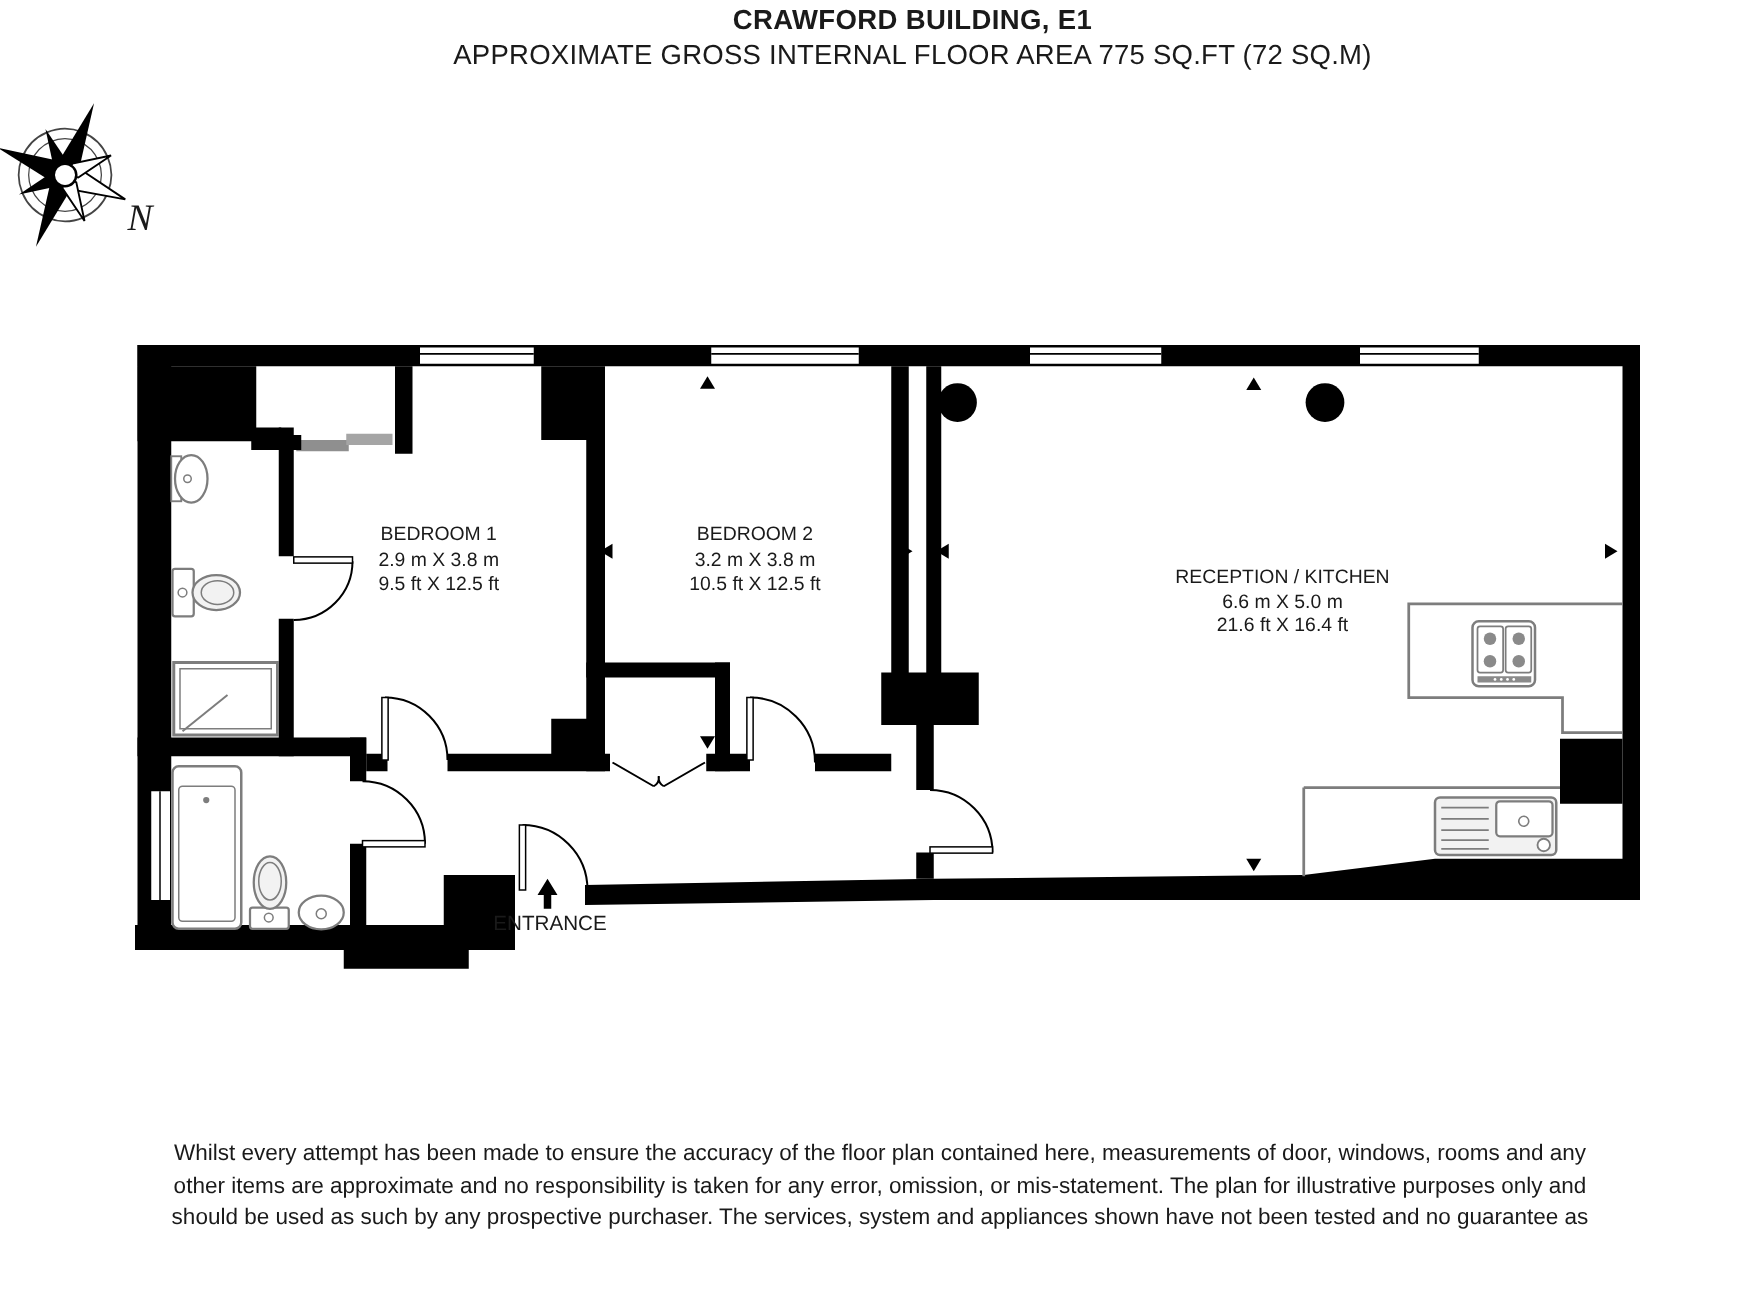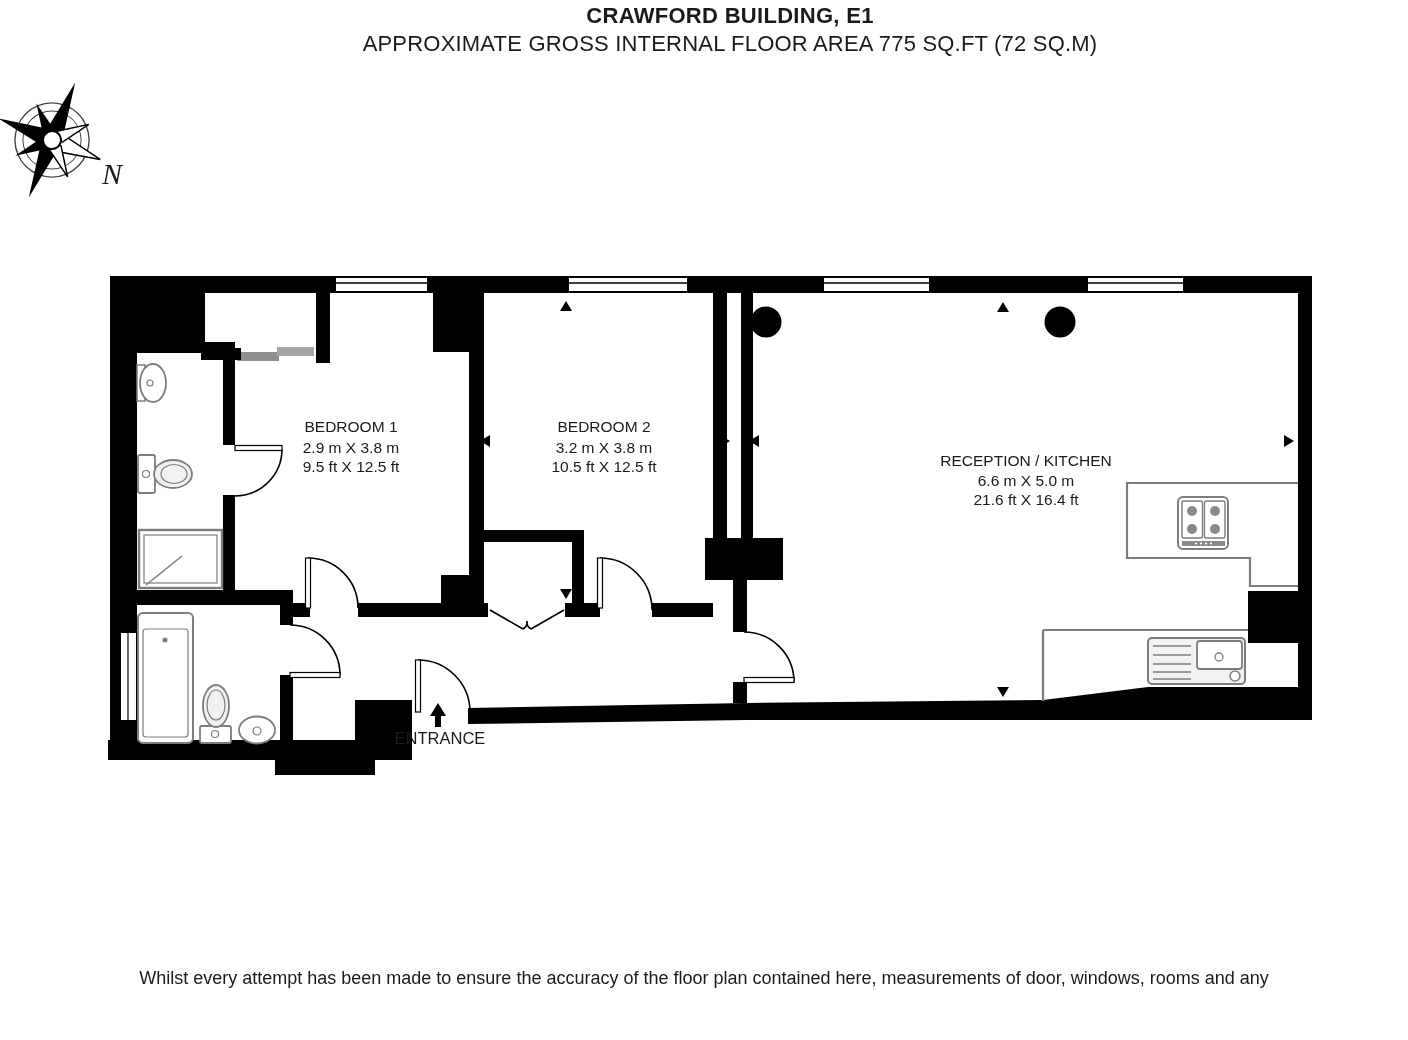--- a/index.html
+++ b/index.html
@@ -1,20 +1,20 @@
 <!DOCTYPE html>
 <html><head>
 <meta charset="utf-8">
 <style>
   html,body{margin:0;padding:0;background:#ffffff;}
   body{width:1408px;height:1040px;position:relative;font-family:"Liberation Sans",sans-serif;color:#1a1a1a;overflow:hidden;}
   .hdr{position:absolute;left:50px;width:1360px;text-align:center;white-space:nowrap;}
   #title{top:3px;font-size:22px;font-weight:bold;letter-spacing:.3px;}
   #subtitle{top:31px;font-size:22px;font-weight:normal;letter-spacing:.2px;}
-  #disclaimer{position:absolute;top:966px;left:8px;width:1392px;text-align:center;font-size:18px;line-height:25.5px;}
+  #disclaimer{position:absolute;top:910px;left:8px;width:1392px;text-align:center;font-size:18px;line-height:25.5px;}
   svg text{font-family:"Liberation Sans",sans-serif;fill:#1a1a1a;}
   .roomlab{font-size:15.5px;text-anchor:middle;}
   .entlab{font-size:16.5px;text-anchor:middle;}
   .nlab{font-family:"Liberation Serif",serif;font-style:italic;font-size:30px;text-anchor:middle;}
   .wall{fill:#000;stroke:none;}
   .fix{stroke:#7d7d7d;fill:#ffffff;}
   .fixf{stroke:#7d7d7d;fill:#f2f2f2;}
   .door{stroke:#000;fill:none;stroke-width:1.6;}
   .leaf{stroke:#000;fill:#fff;stroke-width:1.2;}
   .cnt{stroke:#7d7d7d;fill:none;stroke-width:2.2;}
@@ -214,13 +214,15 @@
   <g>
     <text class="roomlab" x="1026" y="466">RECEPTION / KITCHEN</text>
     <text class="roomlab" x="1026" y="486">6.6 m X 5.0 m</text>
     <text class="roomlab" x="1026" y="505">21.6 ft X 16.4 ft</text>
   </g>
   <text class="entlab" x="440" y="744">ENTRANCE</text>
 </svg>
 
 <div id="disclaimer">
   <div>Whilst every attempt has been made to ensure the accuracy of the floor plan contained here, measurements of door, windows, rooms and any</div>
+  <div>other items are approximate and no responsibility is taken for any error, omission, or mis-statement. The plan for illustrative purposes only and</div>
+  <div>should be used as such by any prospective purchaser. The services, system and appliances shown have not been tested and no guarantee as</div>
 </div>
 
 </body></html>

